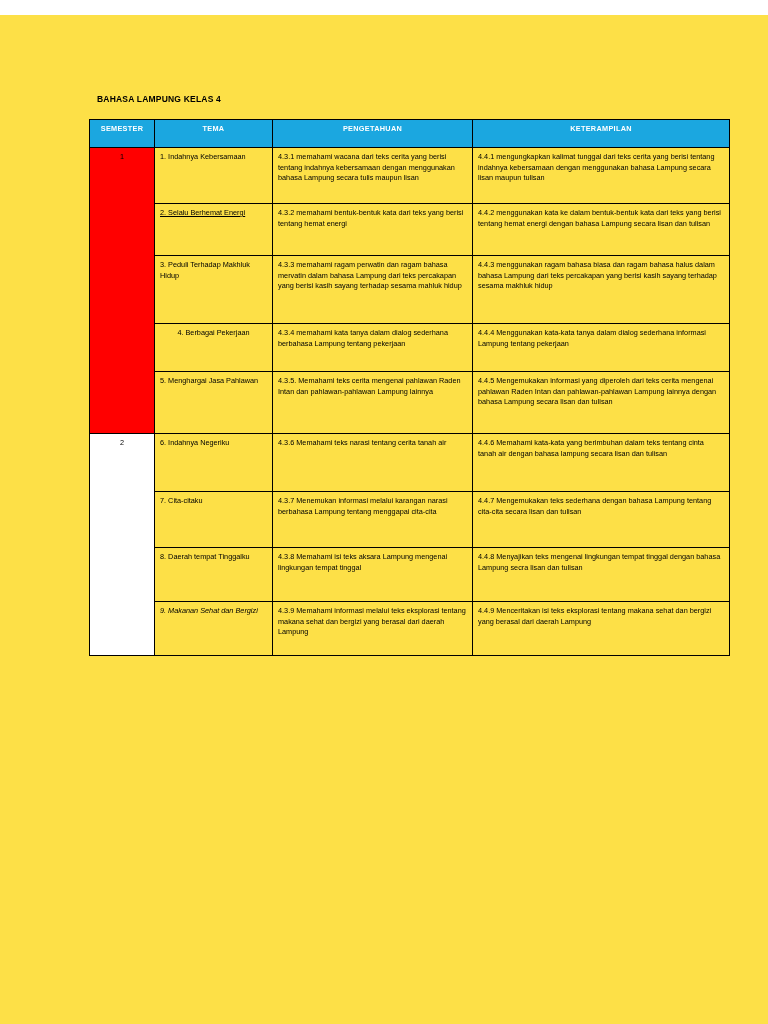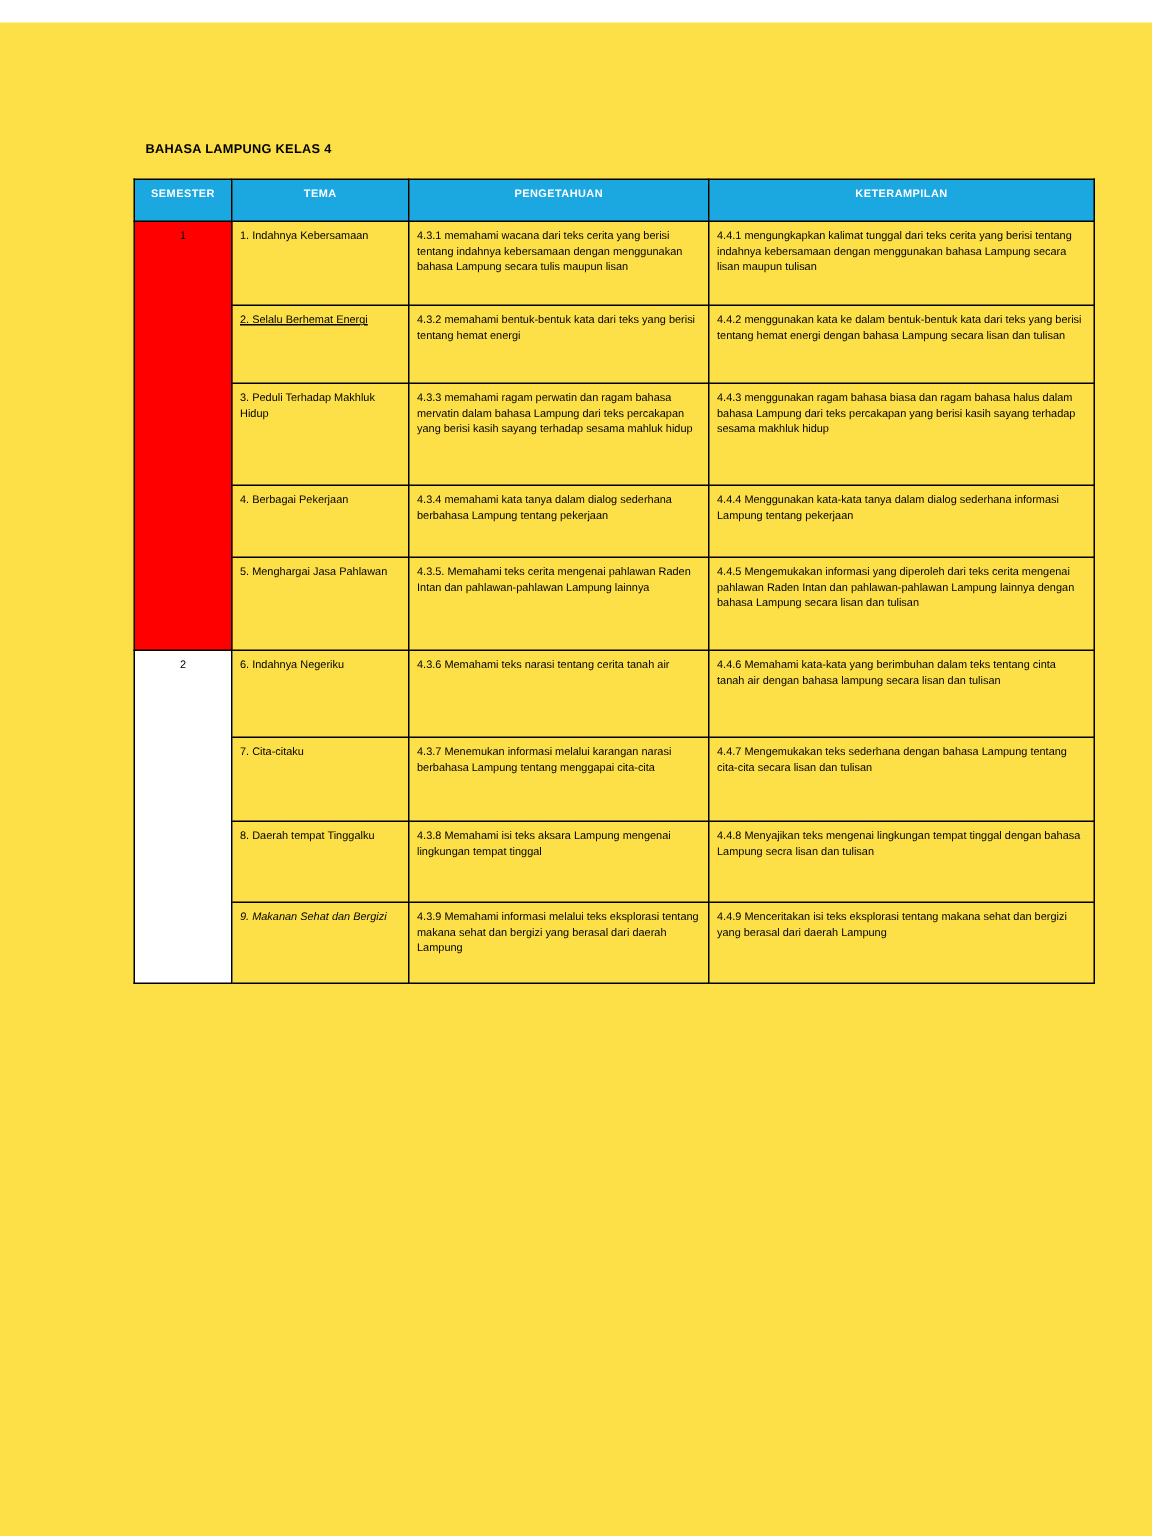--- a/index.html
+++ b/index.html
@@ -110,21 +110,21 @@
         <td class="tema" style="height:42px;text-decoration:underline;">2. Selalu Berhemat Energi</td>
         <td class="peng">4.3.2 memahami bentuk-bentuk kata dari teks yang berisi tentang hemat energi</td>
         <td class="ket">4.4.2 menggunakan kata ke dalam bentuk-bentuk kata dari teks yang berisi tentang hemat energi dengan bahasa Lampung secara lisan dan tulisan</td>
       </tr>
       <tr>
         <td class="tema" style="height:58px;">3. Peduli Terhadap Makhluk Hidup</td>
         <td class="peng">4.3.3 memahami ragam perwatin dan ragam bahasa mervatin dalam bahasa Lampung dari teks percakapan yang berisi kasih sayang terhadap sesama mahluk hidup</td>
         <td class="ket">4.4.3 menggunakan ragam bahasa biasa dan ragam bahasa halus  dalam bahasa Lampung dari teks percakapan yang berisi kasih sayang terhadap sesama makhluk hidup</td>
       </tr>
       <tr>
-        <td class="tema" style="height:38px;">4. Berbagai Pekerjaan</td>
+        <td class="tema" style="height:38px;text-align:center;">4. Berbagai Pekerjaan</td>
         <td class="peng">4.3.4 memahami kata tanya dalam dialog sederhana berbahasa Lampung tentang pekerjaan</td>
         <td class="ket">4.4.4  Menggunakan kata-kata tanya dalam dialog sederhana informasi Lampung  tentang pekerjaan</td>
       </tr>
       <tr>
         <td class="tema" style="height:52px;">5. Menghargai Jasa Pahlawan</td>
         <td class="peng">4.3.5. Memahami teks cerita mengenai pahlawan Raden Intan dan pahlawan-pahlawan Lampung lainnya</td>
         <td class="ket">4.4.5 Mengemukakan informasi yang diperoleh dari teks cerita mengenai pahlawan Raden Intan dan pahlawan-pahlawan Lampung lainnya dengan bahasa Lampung secara lisan dan tulisan</td>
       </tr>
 
       <tr>

